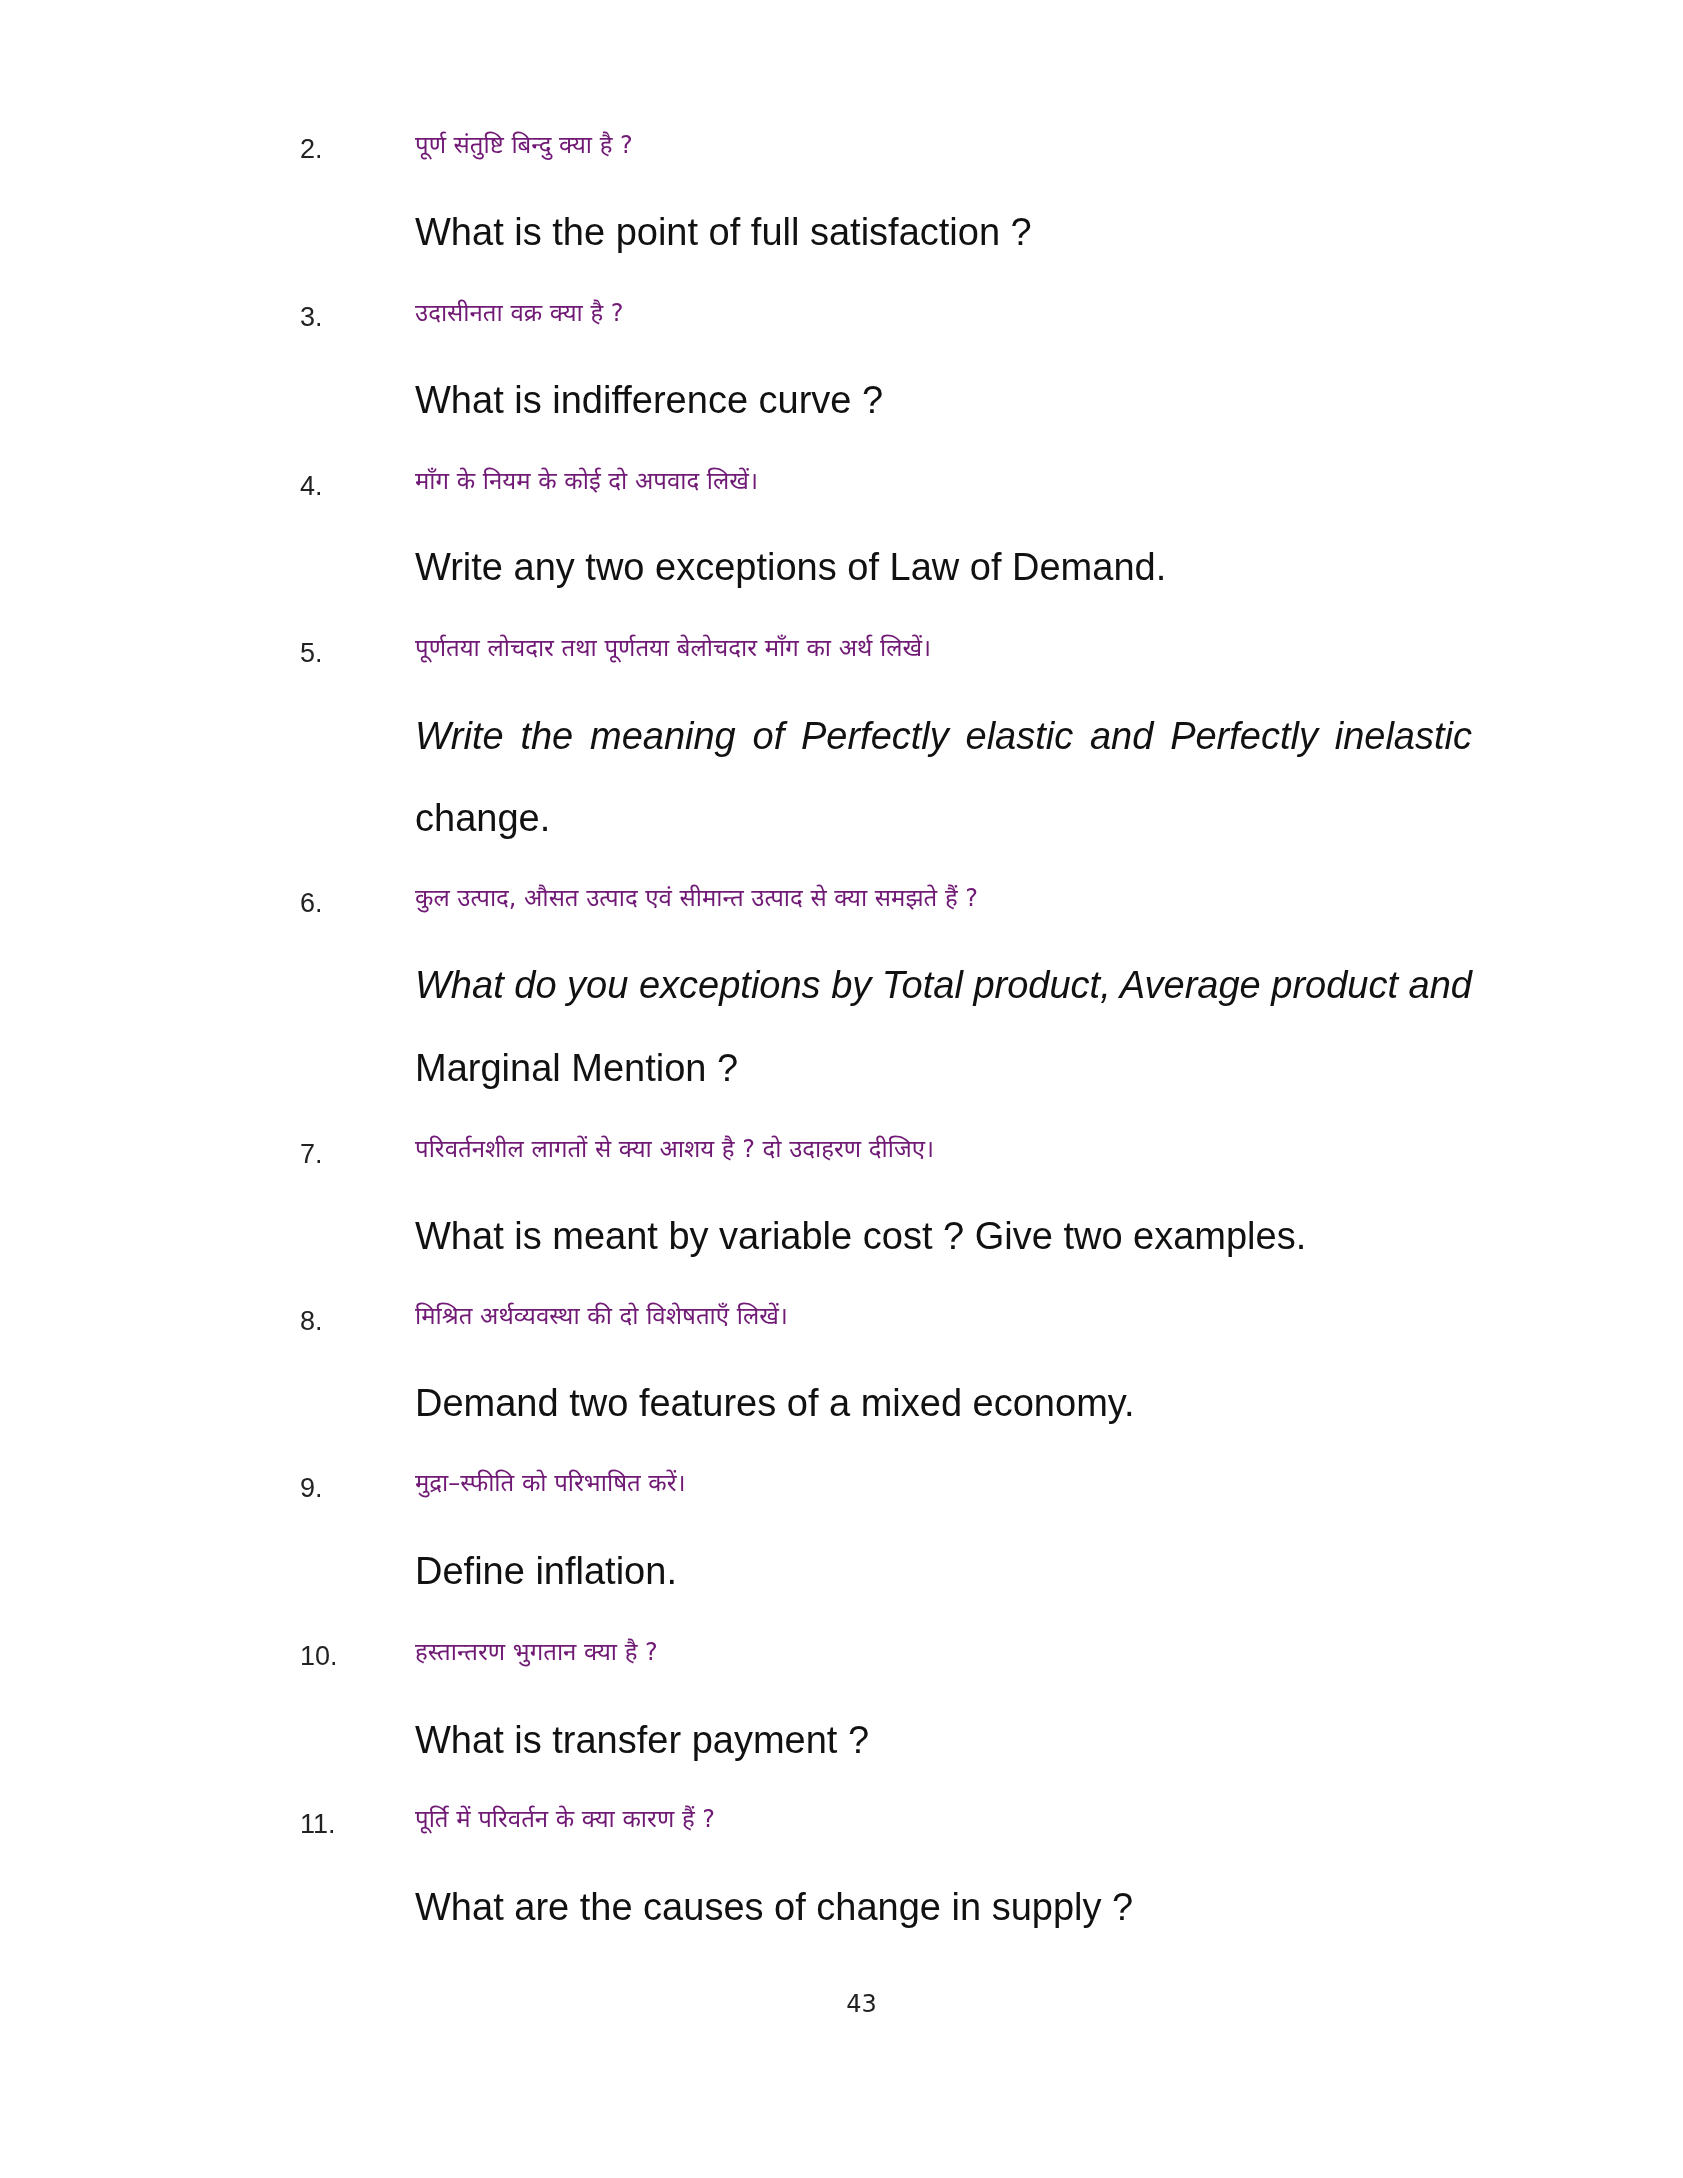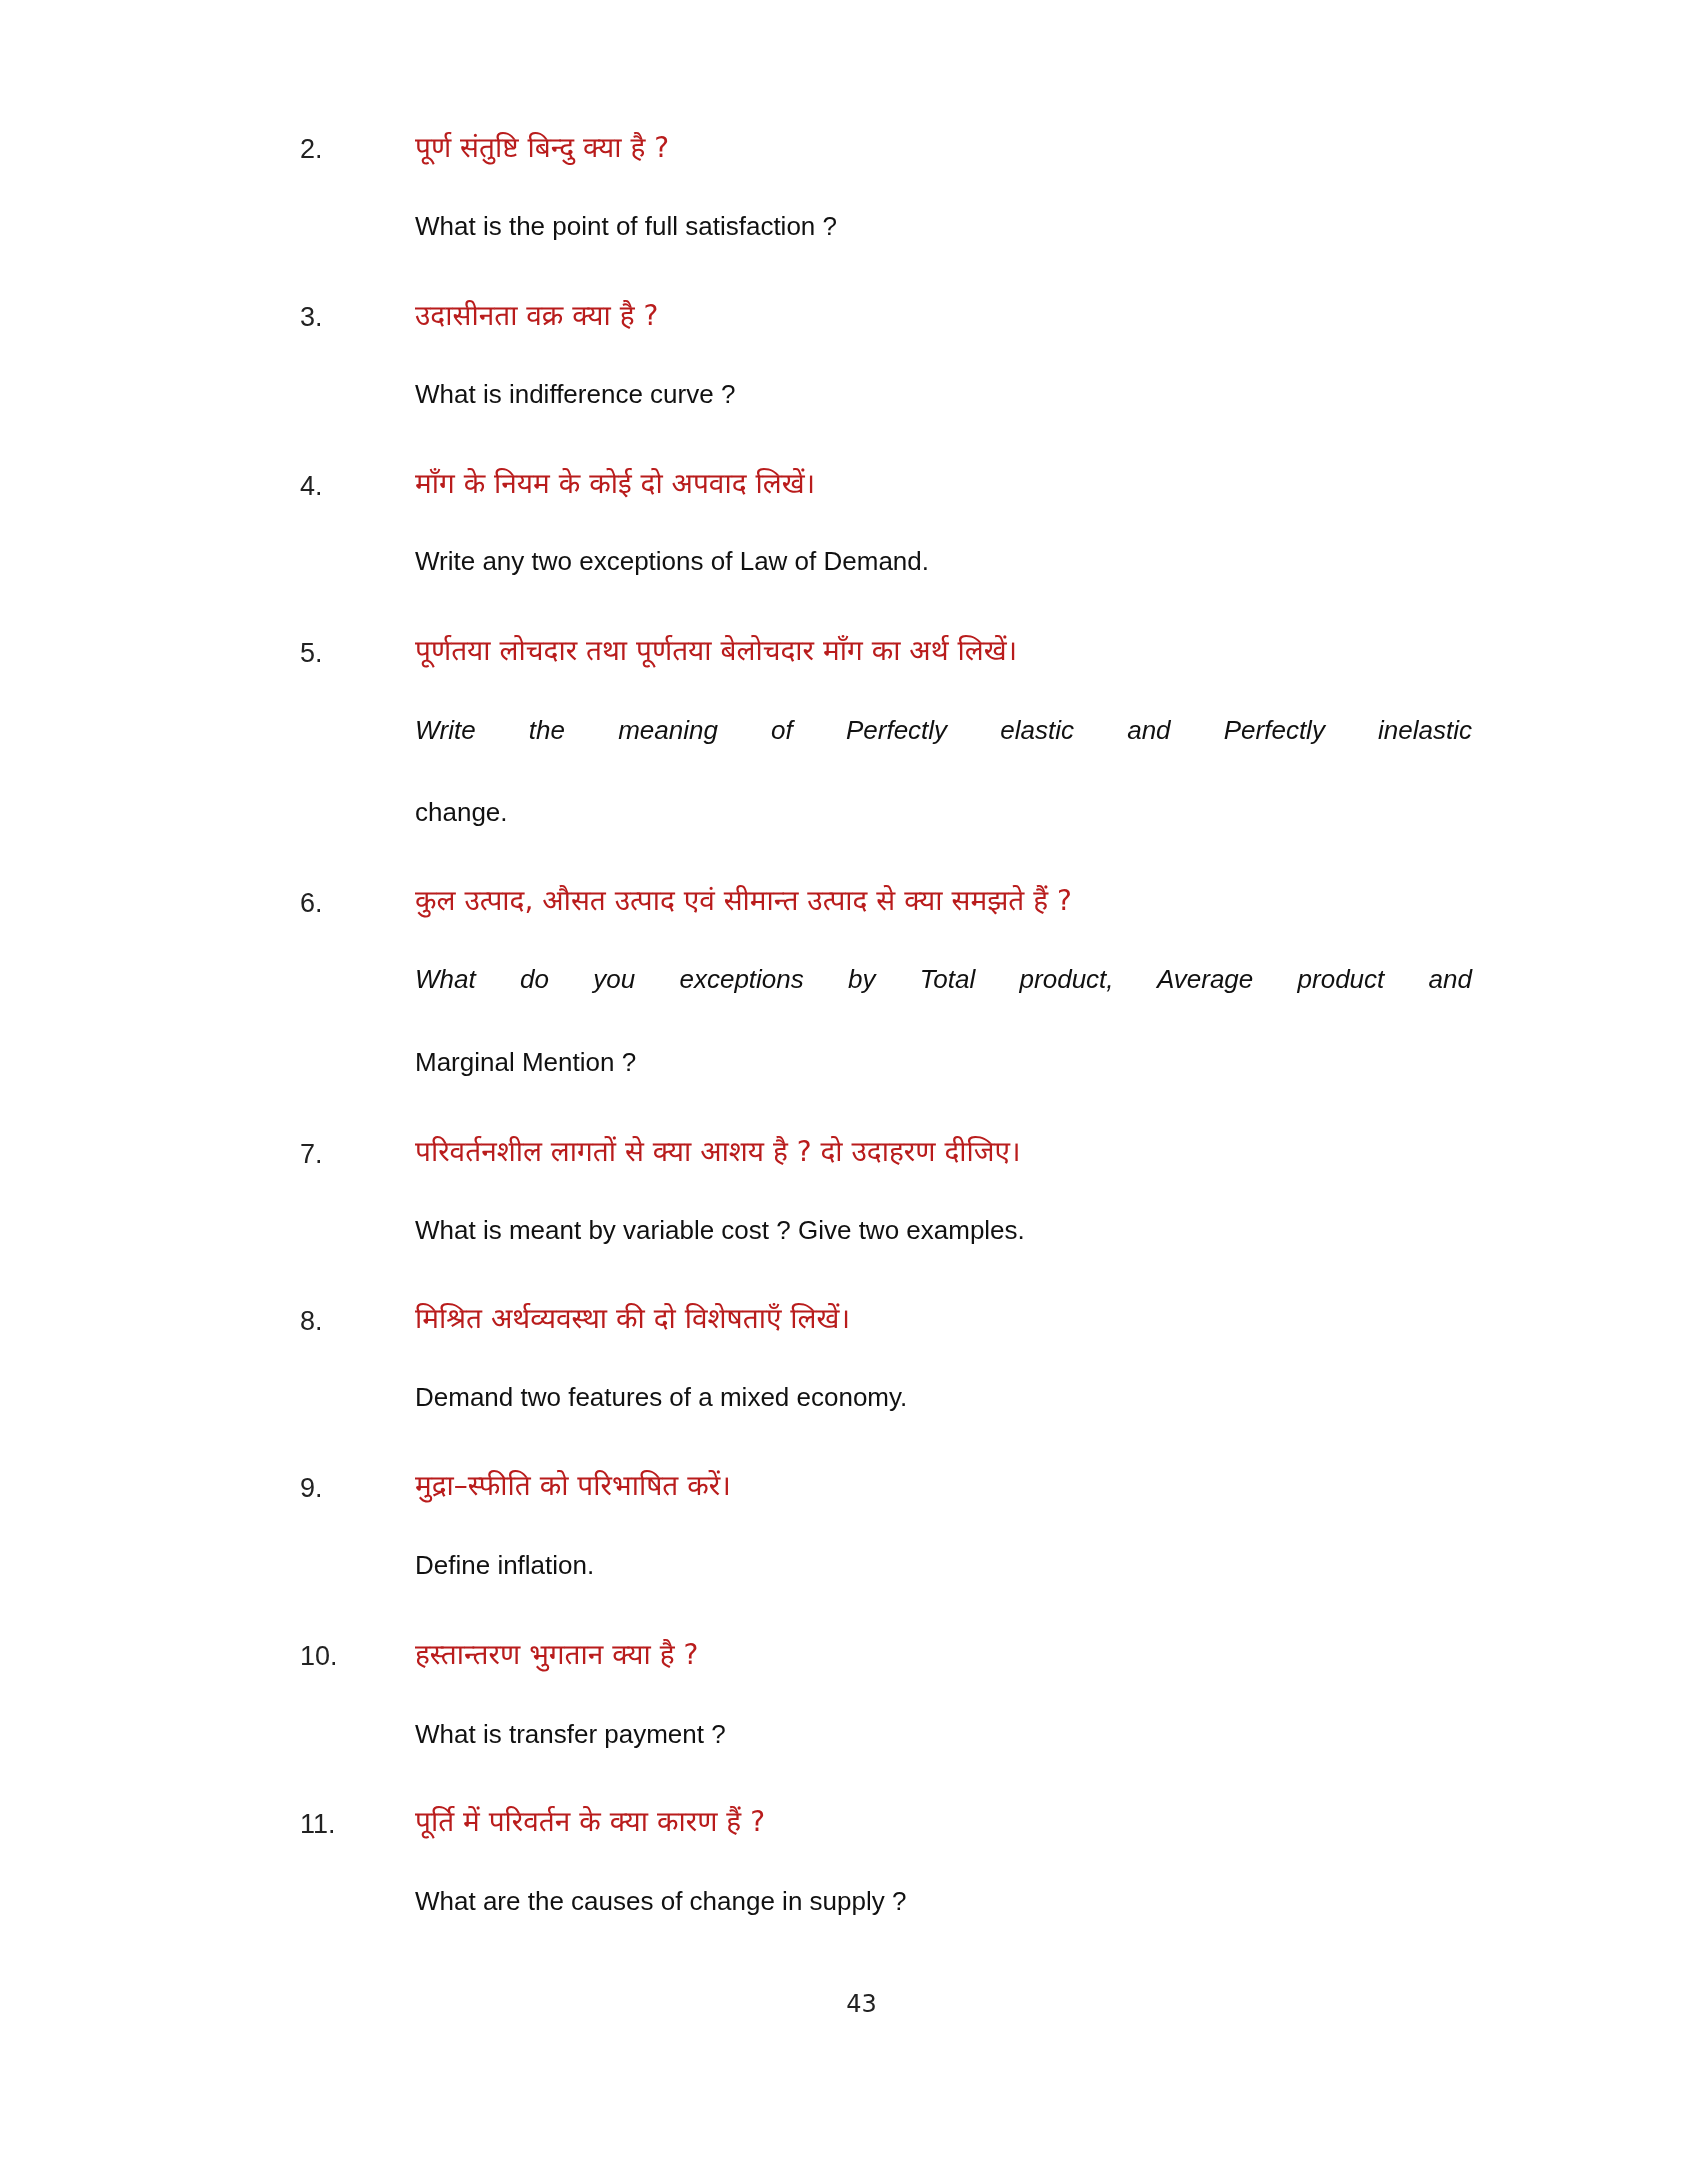--- a/index.html
+++ b/index.html
@@ -3,24 +3,24 @@
 <meta charset="utf-8">
 <style>
   html, body { margin: 0; padding: 0; background: #ffffff; }
   body { width: 1683px; height: 2178px; position: relative; overflow: hidden; color: #111; }
   .num {
     position: absolute; left: 300px;
     font-family: "Liberation Sans", sans-serif; font-size: 27px; color: #222;
   }
   .line {
     position: absolute; left: 415px;
-    font-family: "Liberation Sans", sans-serif; font-size: 26px; color: #111;
+    font-family: "Liberation Sans", sans-serif; font-size: 38px; color: #111;
     white-space: nowrap;
   }
-  .hi { font-family: "DejaVu Sans", sans-serif; font-size: 28px; color: #b91c1c; }
+  .hi { font-family: "DejaVu Sans", sans-serif; font-size: 24px; color: #701a75; }
   .justified { width: 1057px; text-align: justify; text-align-last: justify; white-space: normal; font-style: italic; }
   .pagenum {
     position: absolute; left: 0; width: 1723px; text-align: center; top: 1990px;
     font-family: "DejaVu Sans", sans-serif; font-size: 24px; color: #222;
   }
 </style>
 </head>
 <body>
 
 <div class="num" style="top:134px">2.</div>

